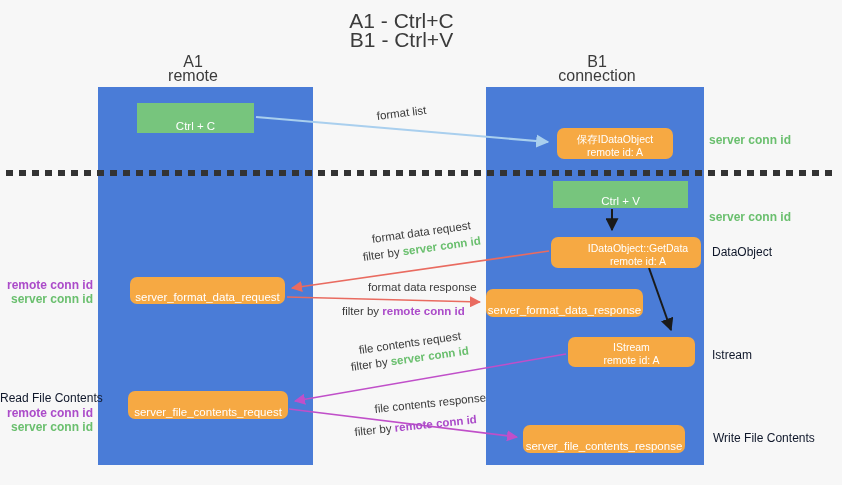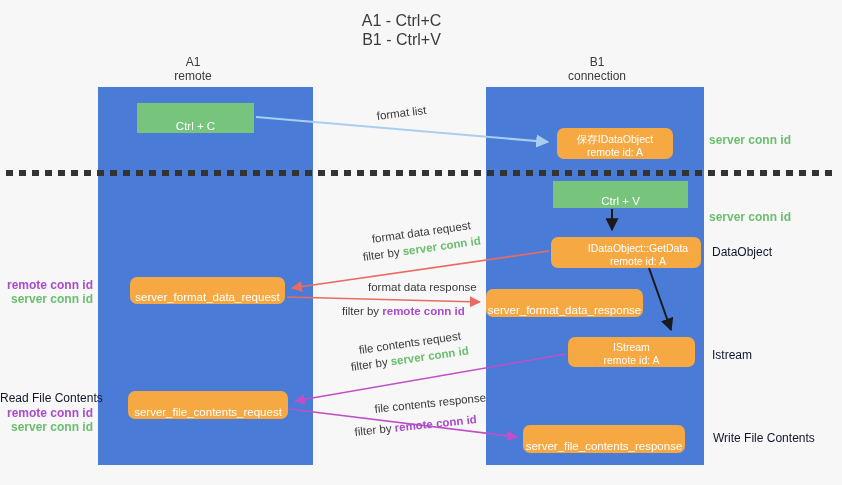--- a/index.html
+++ b/index.html
@@ -4,25 +4,25 @@
 <style>
   html,body { margin:0; padding:0; background:#f7f7f7; }
   .stage {
     position:relative; width:842px; height:485px; overflow:hidden;
     background:#f7f7f7;
     font-family:"Liberation Sans", sans-serif;
     color:#3b3b3b;
   }
   .title {
     position:absolute; left:320px; top:11px; width:163px;
-    text-align:center; font-size:16px; line-height:19px; color:#3b3b3b;
+    text-align:center; font-size:21px; line-height:19px; color:#3b3b3b;
   }
   .lane-header {
     position:absolute; top:55px; width:120px; text-align:center;
-    font-size:12px; line-height:14px; color:#3b3b3b;
+    font-size:16px; line-height:14px; color:#3b3b3b;
   }
   .lane {
     position:absolute; top:87px; height:378px; background:#4A7CD7;
   }
   .dashline {
     position:absolute; left:6px; width:830px; top:170px; height:6px;
     background:repeating-linear-gradient(to right, #333333 0 7px, transparent 7px 13px);
   }
   .box {
     position:absolute; display:flex; flex-direction:column;

